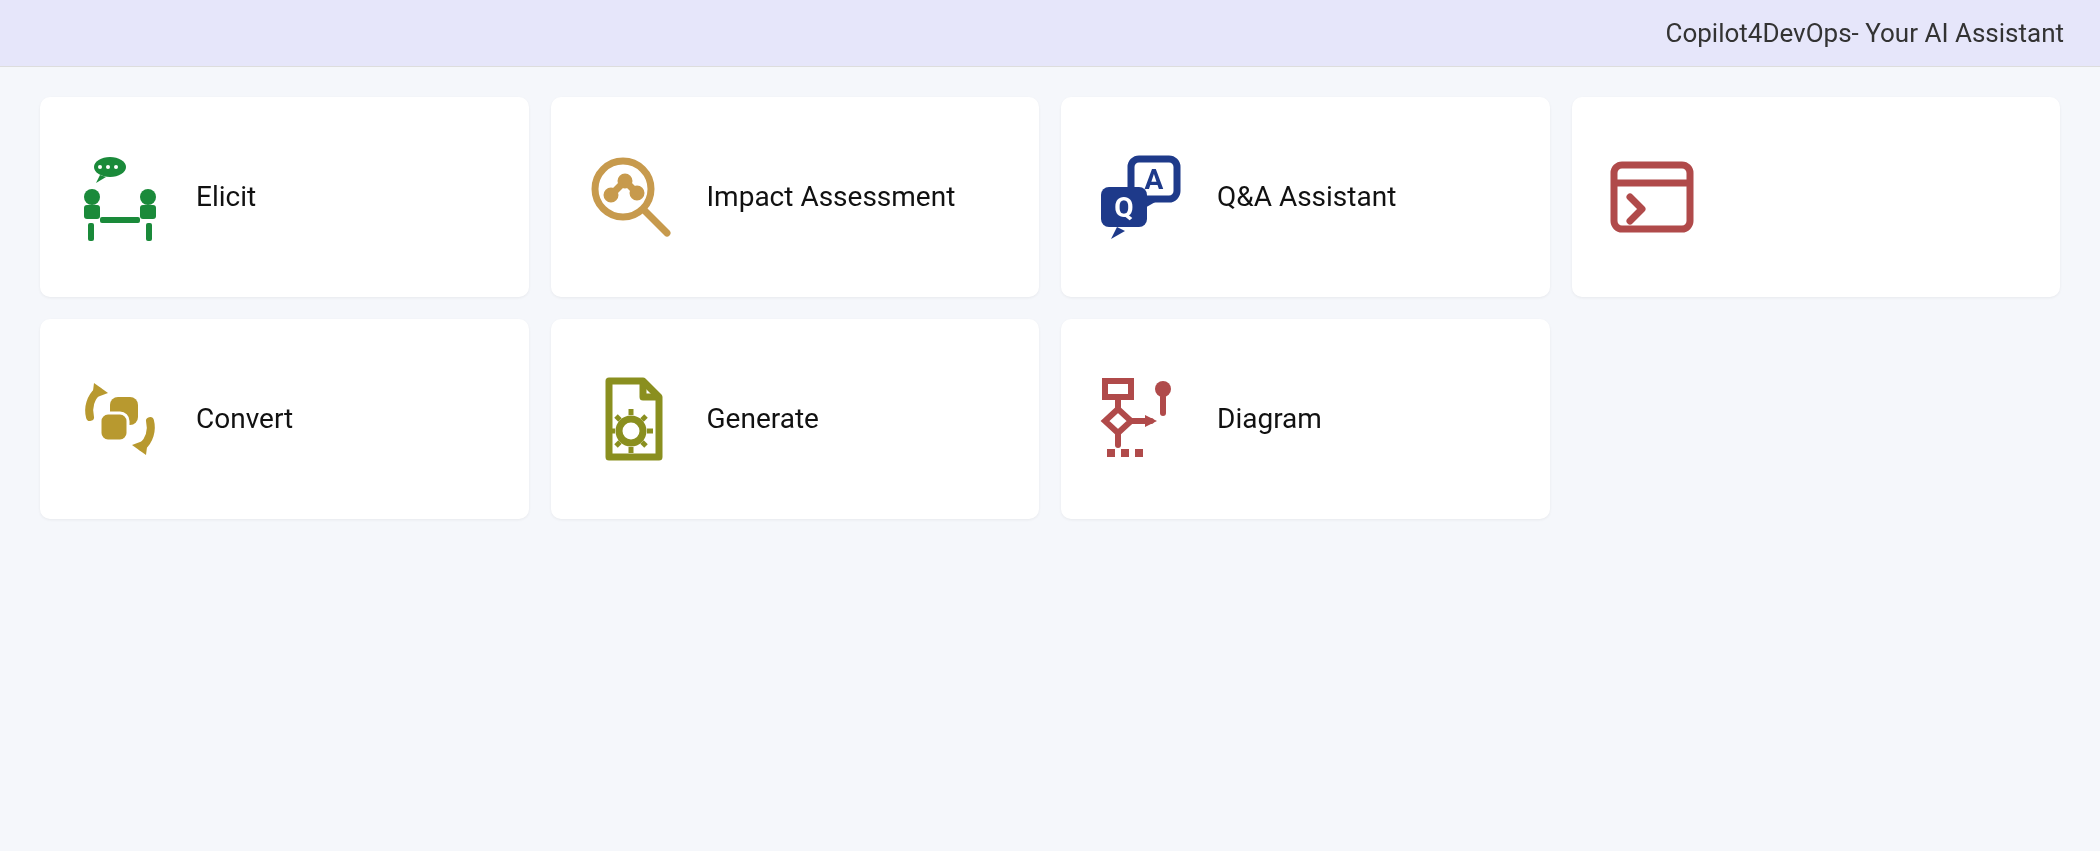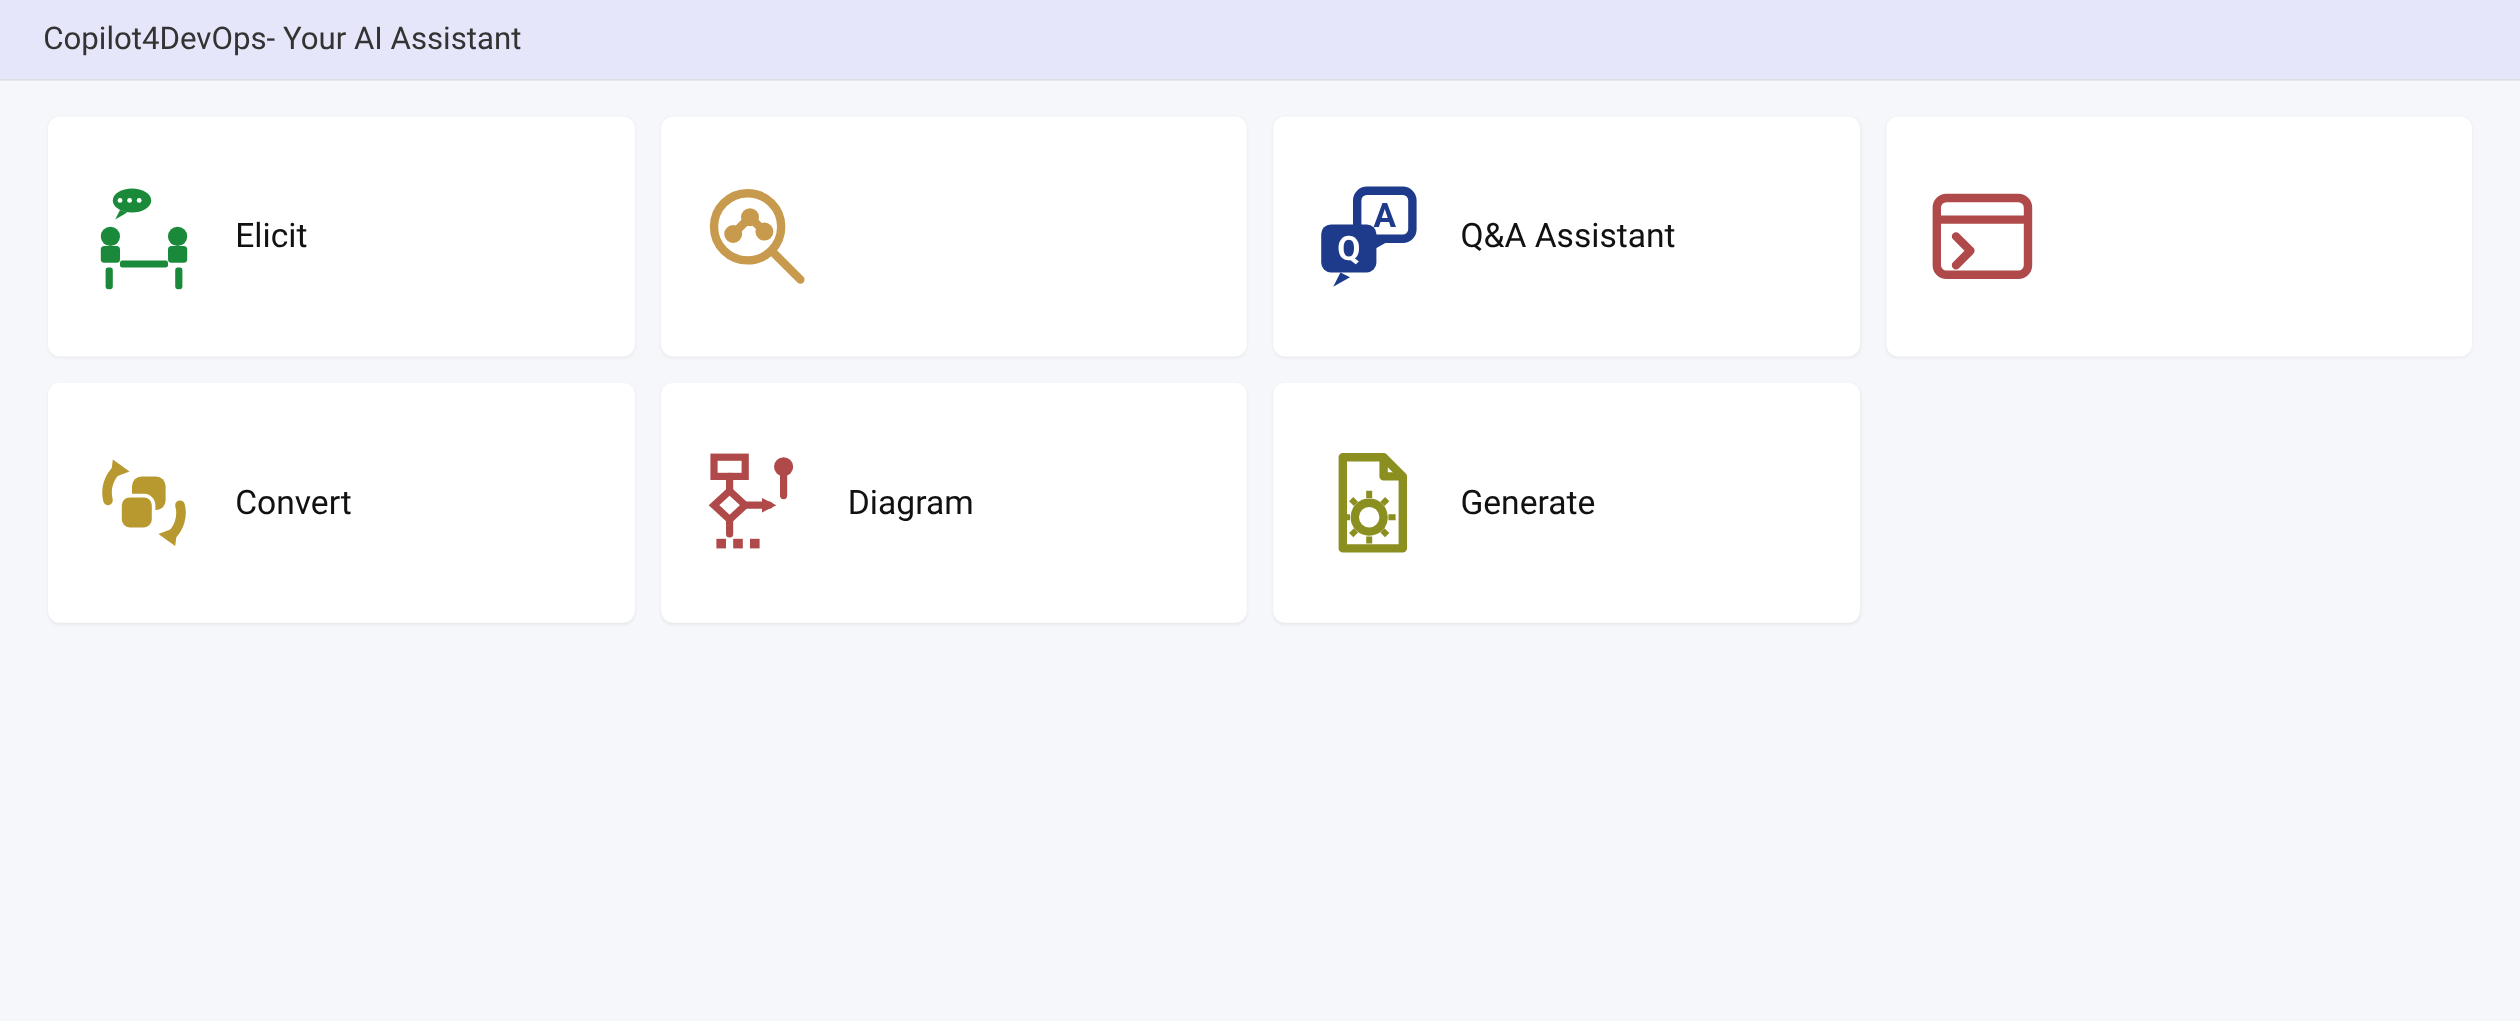--- a/index.html
+++ b/index.html
@@ -11,20 +11,21 @@
     }
     .header {
       background: #e6e6fa;
       padding: 18px 36px;
       border-bottom: 1px solid #ddd;
     }
     .header-title {
       font-size: 26px;
       color: #333;
       font-weight: 400;
+      text-align: right;
     }
     .grid {
       padding: 30px 40px;
       display: grid;
       grid-template-columns: repeat(4, 1fr);
       gap: 22px;
     }
     .card {
       background: #fff;
       border-radius: 10px;
@@ -90,20 +91,21 @@
         <circle cx="42" cy="42" r="28"></circle>
             <line x1="64" y1="64" x2="86" y2="86"></line>
         <circle cx="30" cy="48" r="4" fill="#c79a4d"></circle>
             <circle cx="44" cy="34" r="4" fill="#c79a4d"></circle>
             <circle cx="56" cy="46" r="4" fill="#c79a4d"></circle>
         <line x1="30" y1="48" x2="44" y2="34"></line>
             <line x1="44" y1="34" x2="56" y2="46"></line>
       </g>
         </svg>
     </div>
+    <div class="card-label">Impact Assessment</div>
   </div>
 
   <div class="card">
     <div class="card-icon">
       <svg viewBox="0 0 100 100">
           <g>
         <rect x="40" y="12" width="46" height="40" rx="8" fill="none" stroke="#1e3a8a" stroke-width="7"></rect>
         <path d="M58 52 l-6 10 l14 -8 z" fill="#1e3a8a"></path>
         <text x="63" y="42" font-size="28" font-weight="bold" text-anchor="middle" fill="#1e3a8a">A</text>
         <rect x="10" y="40" width="46" height="40" rx="8" fill="#1e3a8a"></rect>
@@ -141,41 +143,20 @@
         </svg>
     </div>
     <div class="card-label">Convert</div>
   </div>
 
 
 
   <div class="card">
     <div class="card-icon">
       <svg viewBox="0 0 100 100">
-          <g fill="none" stroke="#b04a4a" stroke-width="6" stroke-linecap="round">
-        <rect x="14" y="12" width="26" height="16"></rect>
-            <line x1="27" y1="28" x2="27" y2="40"></line>
-        <polygon points="27,40 14,52 27,64 40,52" fill="none"></polygon>
-        <line x1="27" y1="64" x2="27" y2="76"></line>
-        <line x1="40" y1="52" x2="60" y2="52"></line>
-            <polygon points="54,46 66,52 54,58" fill="#b04a4a" stroke="none"></polygon>
-        <circle cx="72" cy="20" r="8" fill="#b04a4a" stroke="none"></circle>
-            <line x1="72" y1="28" x2="72" y2="44"></line>
-        <rect x="16" y="80" width="8" height="8" fill="#b04a4a" stroke="none"></rect>
-            <rect x="30" y="80" width="8" height="8" fill="#b04a4a" stroke="none"></rect>
-            <rect x="44" y="80" width="8" height="8" fill="#b04a4a" stroke="none"></rect>
-      </g>
-        </svg>
-    </div>
-    <div class="card-label">Diagram</div>
-  </div>
-
-  <div class="card">
-    <div class="card-icon">
-      <svg viewBox="0 0 100 100">
           <g fill="none" stroke="#8a8f1f" stroke-width="7" stroke-linejoin="round">
         <path d="M28 12 L62 12 L78 28 L78 88 L28 88 Z"></path>
         <path d="M62 12 L62 28 L78 28"></path>
         <circle cx="50" cy="62" r="12"></circle>
         <path d="M50 44 L54 50 L62 52 L56 58 L50 50 L44 58 L38 52 L46 50 Z" fill="#8a8f1f" stroke="none" opacity="0"></path>
         <g stroke-width="5">
           <line x1="50" y1="46" x2="50" y2="40"></line>
               <line x1="50" y1="78" x2="50" y2="84"></line>
           <line x1="34" y1="62" x2="28" y2="62"></line>
               <line x1="66" y1="62" x2="72" y2="62"></line>
@@ -183,14 +164,35 @@
               <line x1="61" y1="51" x2="65" y2="47"></line>
           <line x1="39" y1="73" x2="35" y2="77"></line>
               <line x1="61" y1="73" x2="65" y2="77"></line>
         </g>
       </g>
         </svg>
     </div>
     <div class="card-label">Generate</div>
   </div>
 
+  <div class="card">
+    <div class="card-icon">
+      <svg viewBox="0 0 100 100">
+          <g fill="none" stroke="#b04a4a" stroke-width="6" stroke-linecap="round">
+        <rect x="14" y="12" width="26" height="16"></rect>
+            <line x1="27" y1="28" x2="27" y2="40"></line>
+        <polygon points="27,40 14,52 27,64 40,52" fill="none"></polygon>
+        <line x1="27" y1="64" x2="27" y2="76"></line>
+        <line x1="40" y1="52" x2="60" y2="52"></line>
+            <polygon points="54,46 66,52 54,58" fill="#b04a4a" stroke="none"></polygon>
+        <circle cx="72" cy="20" r="8" fill="#b04a4a" stroke="none"></circle>
+            <line x1="72" y1="28" x2="72" y2="44"></line>
+        <rect x="16" y="80" width="8" height="8" fill="#b04a4a" stroke="none"></rect>
+            <rect x="30" y="80" width="8" height="8" fill="#b04a4a" stroke="none"></rect>
+            <rect x="44" y="80" width="8" height="8" fill="#b04a4a" stroke="none"></rect>
+      </g>
+        </svg>
+    </div>
+    <div class="card-label">Diagram</div>
+  </div>
+
 
 </div>
 
 </body></html>

